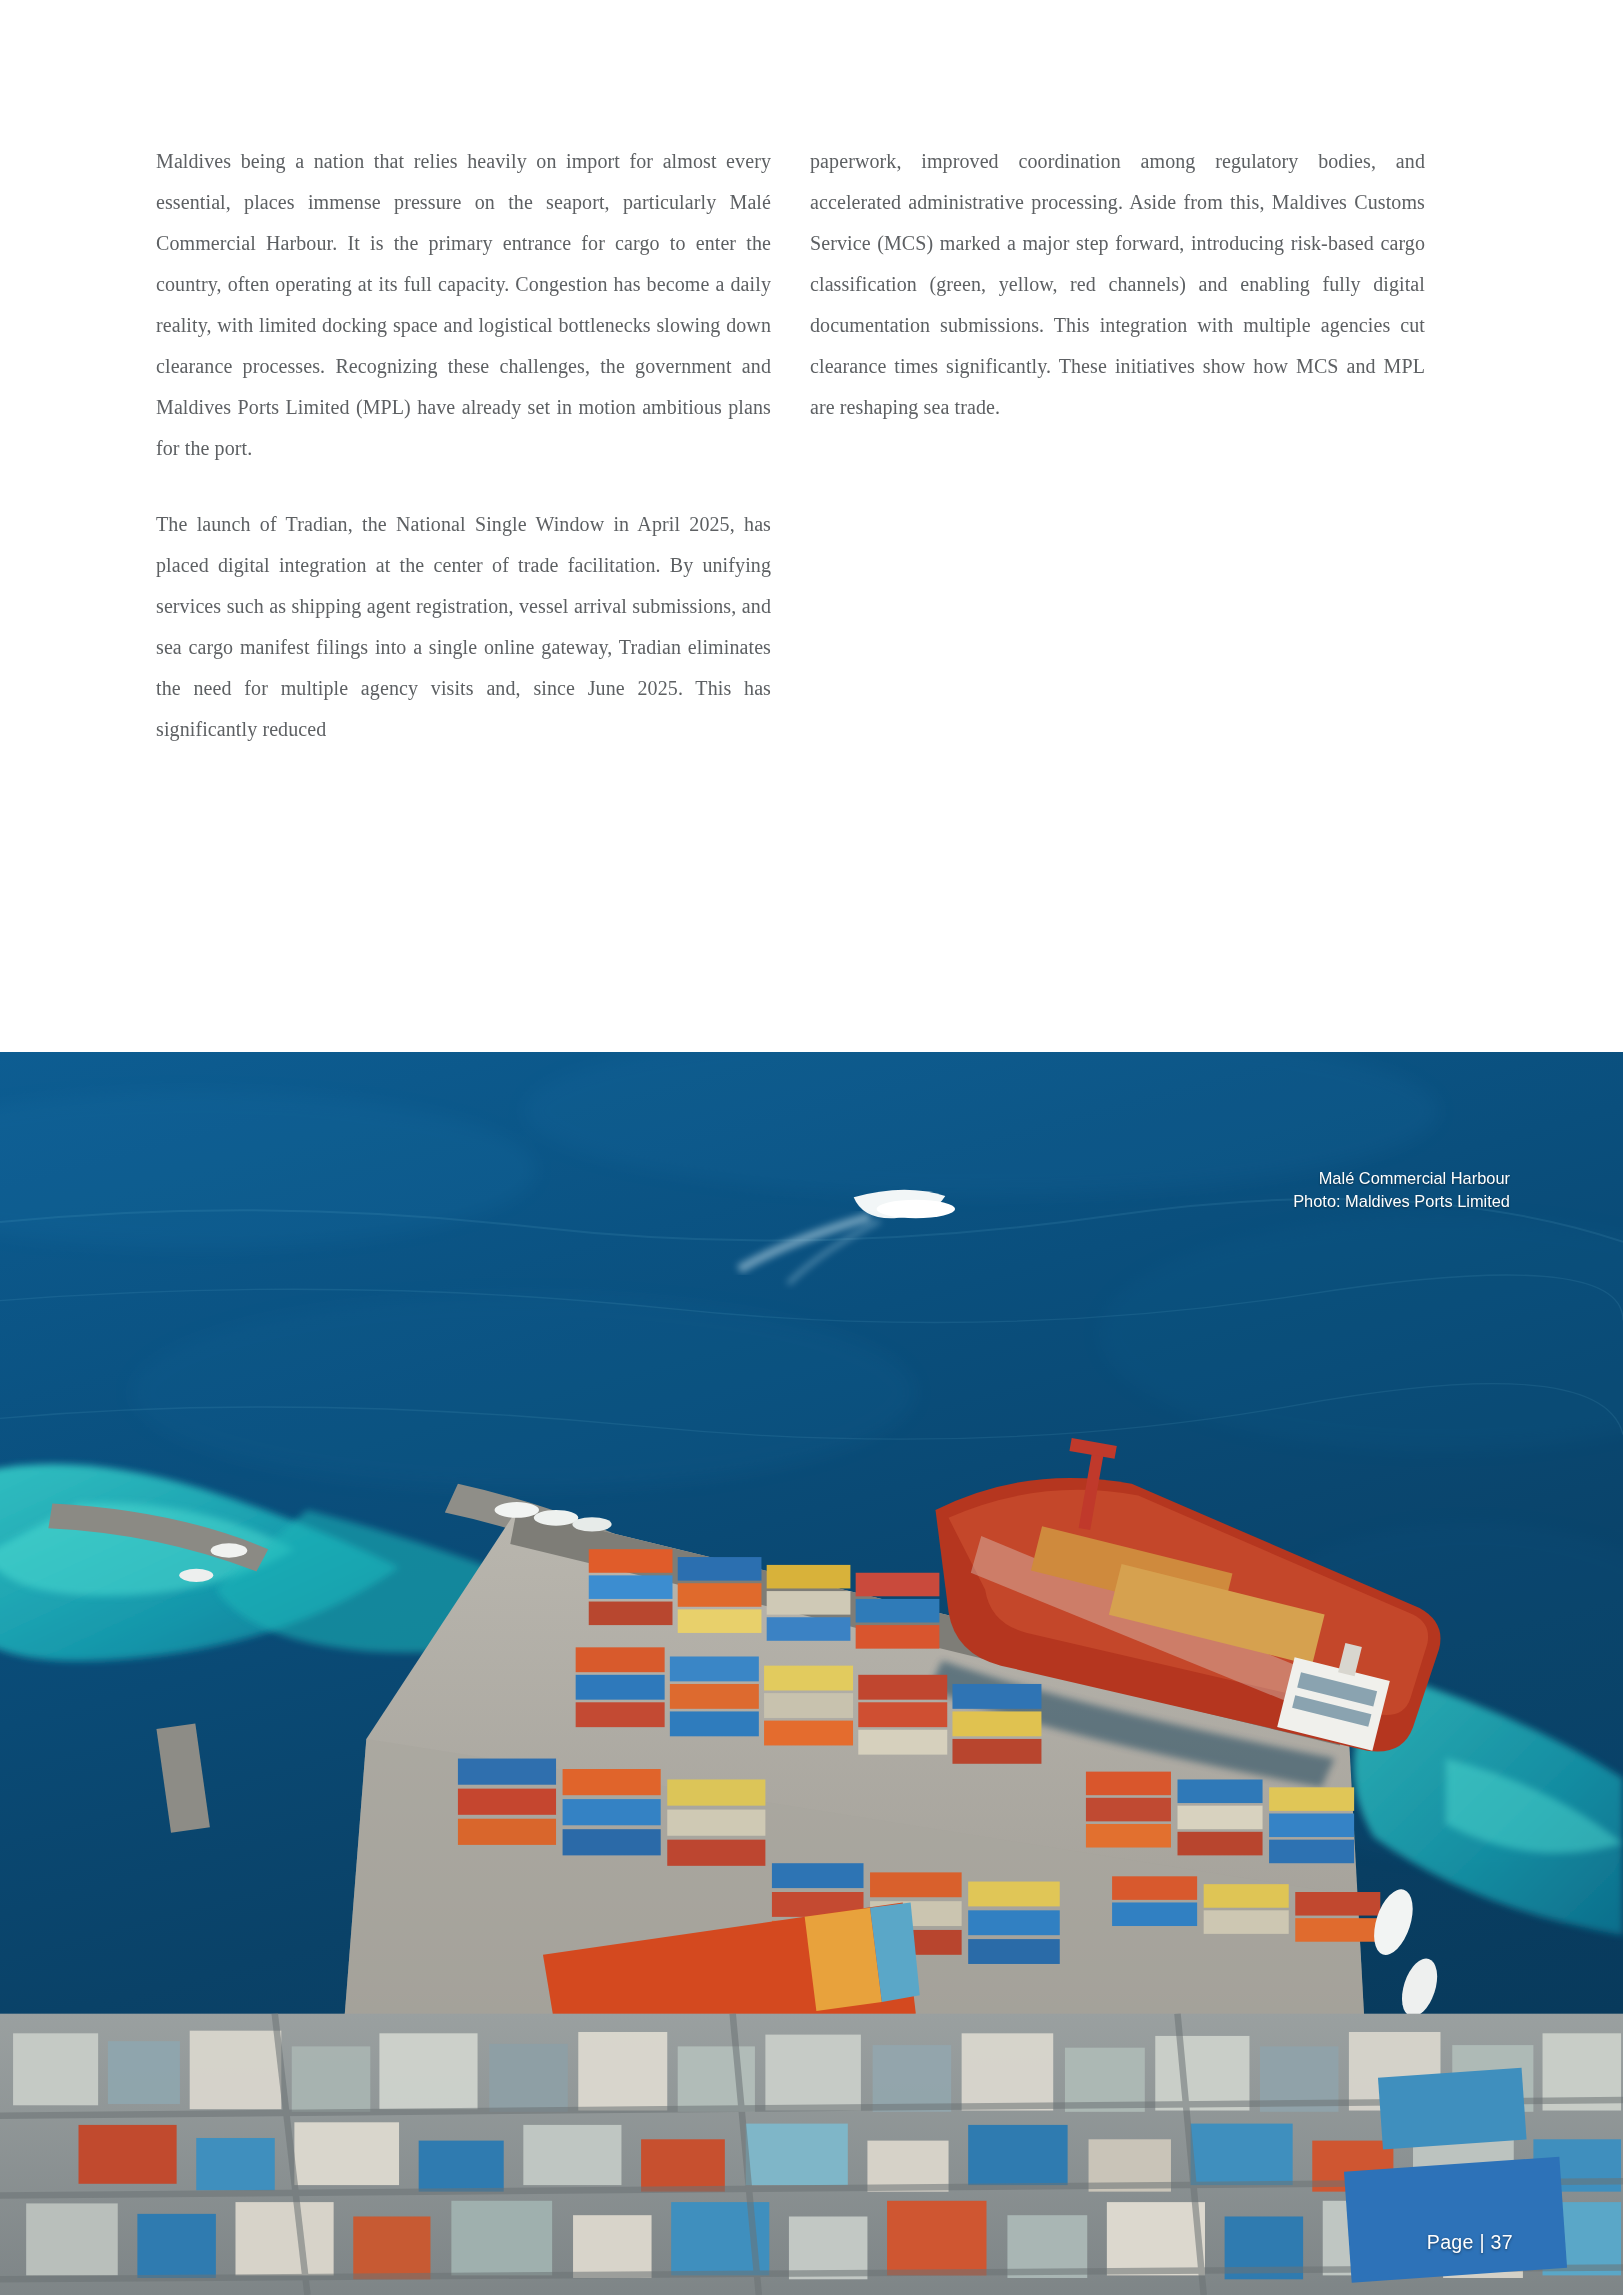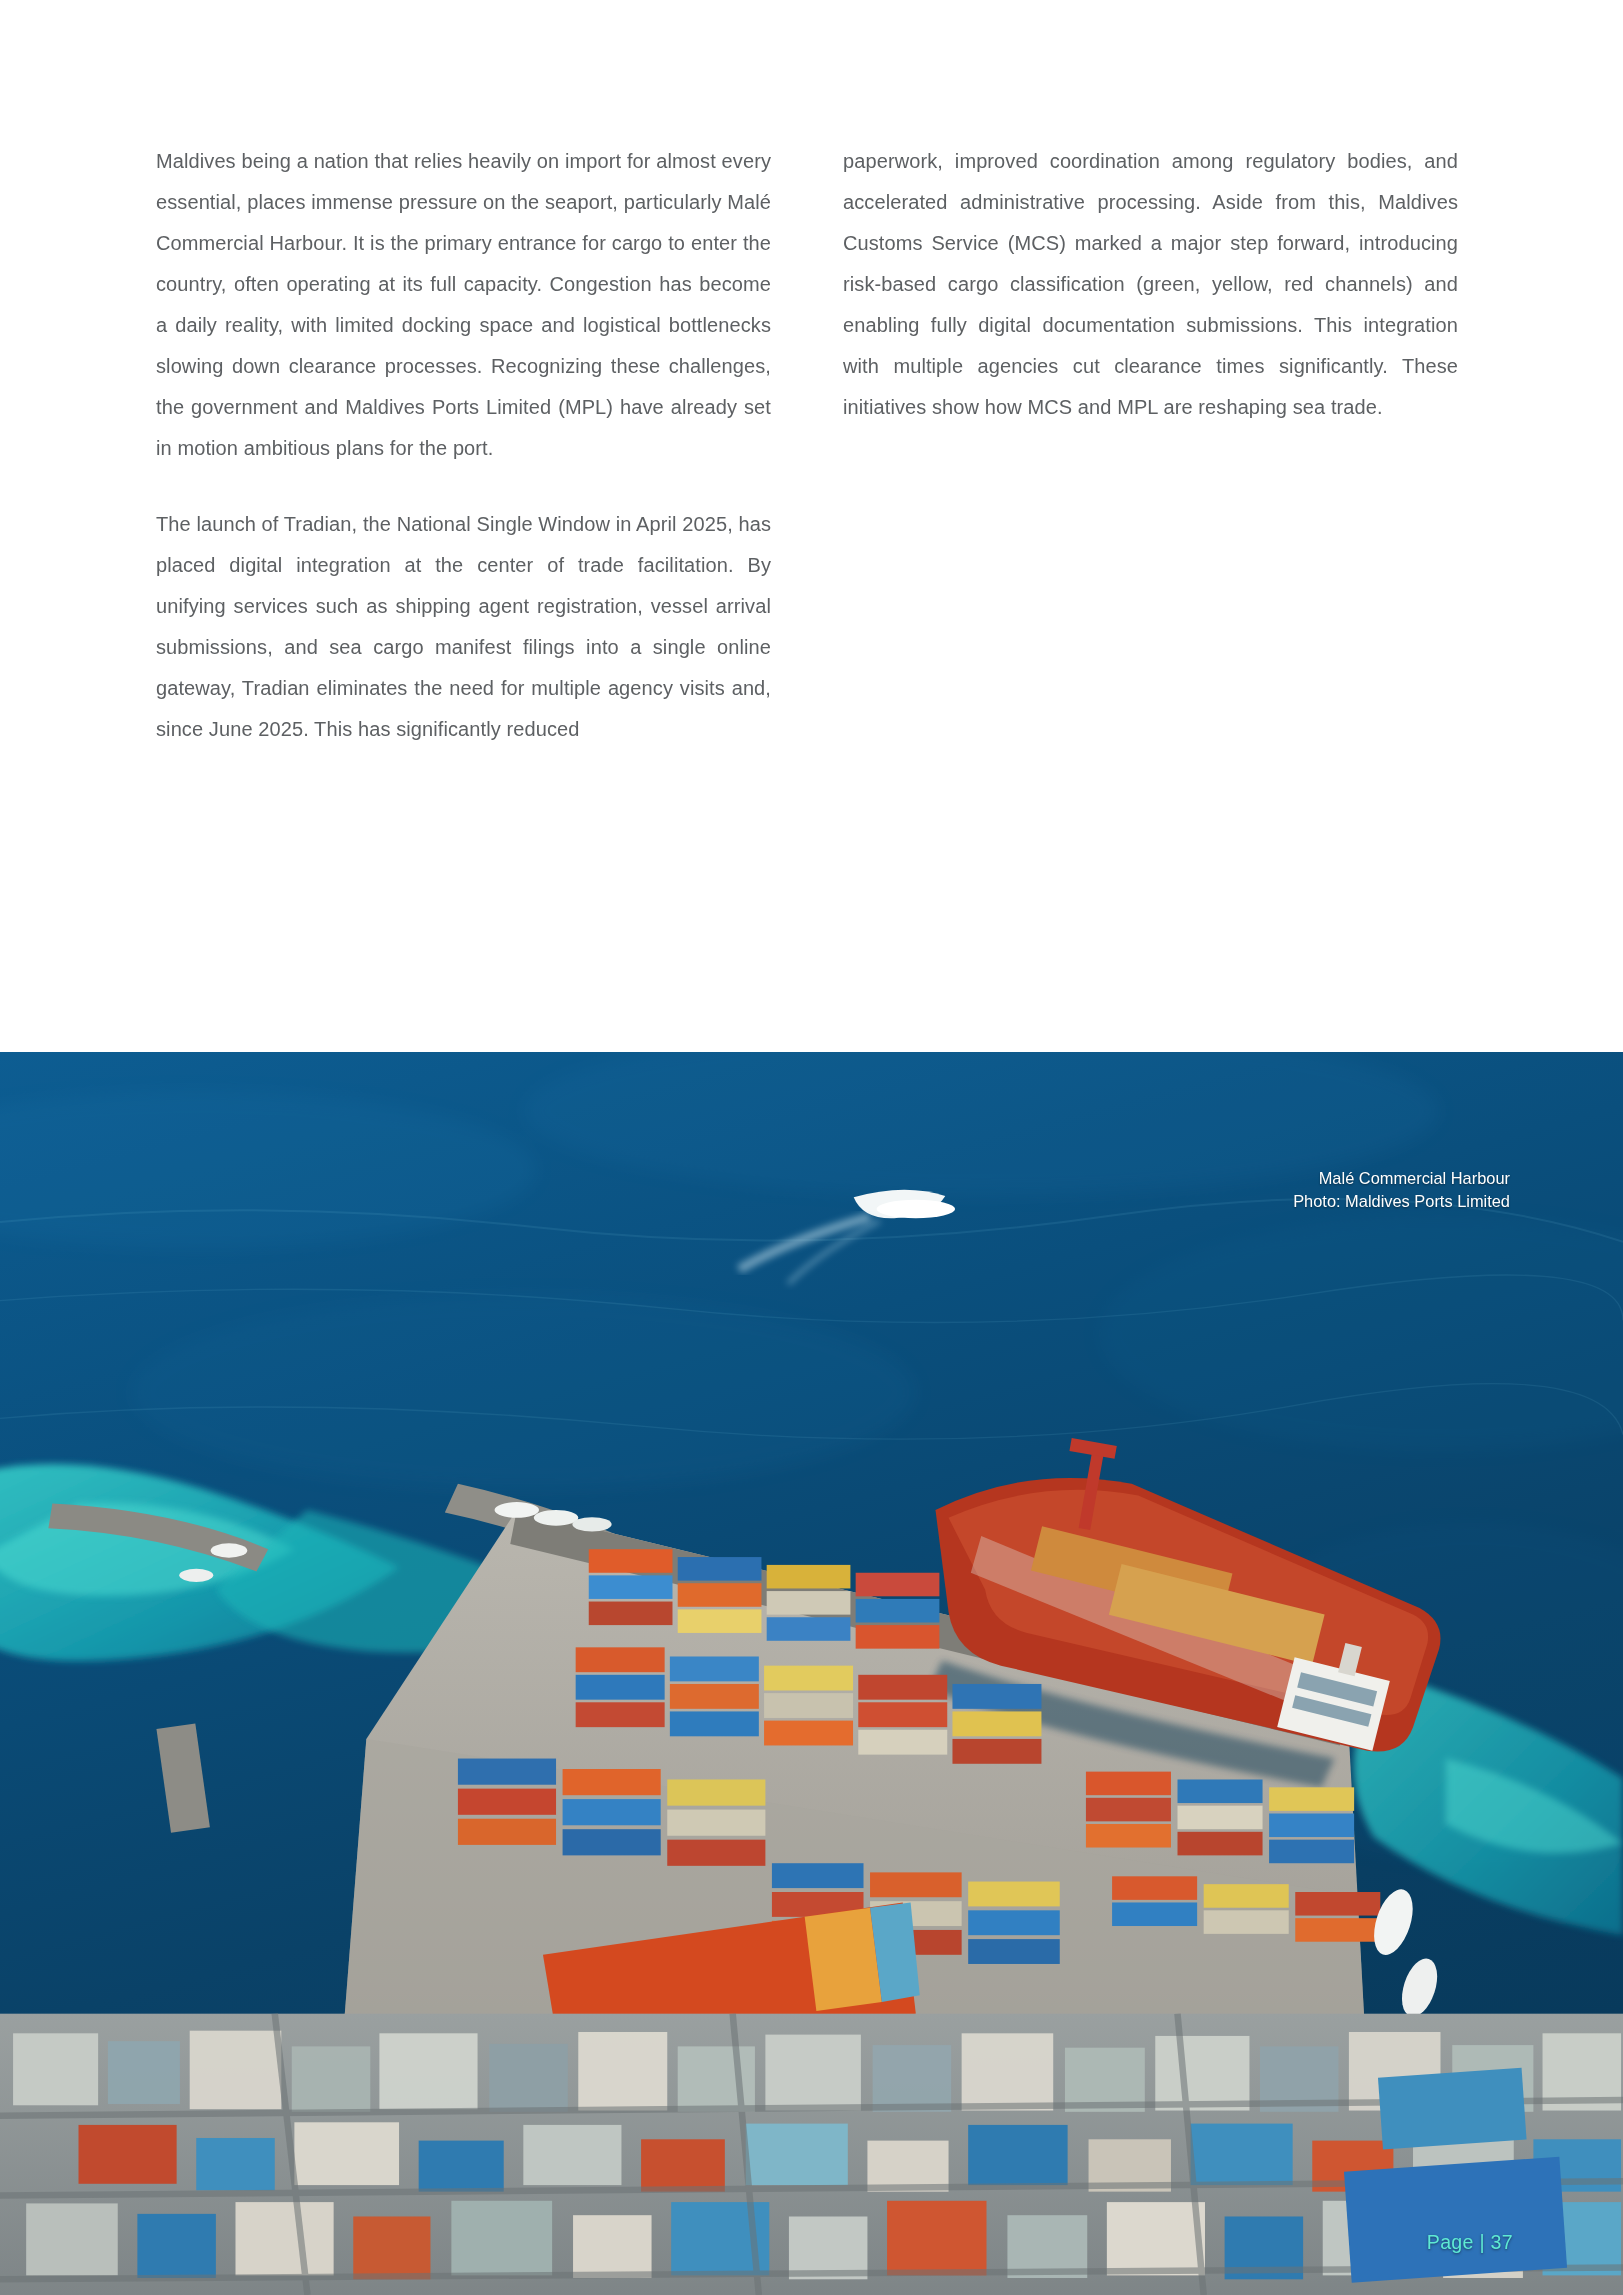--- a/index.html
+++ b/index.html
@@ -22,21 +22,22 @@
     background: #ffffff;
   }
 
   
   .text-area {
     position: absolute;
     left: 156px;
     top: 141px;
     width: 1312px;
     display: flex;
-    gap: 72px;
+    gap: 39px;
+    font-family: Liberation Serif, serif;
   }
   .column {
     width: 615px;
   }
   .para {
     margin: 0 0 35px 0;
     font-size: 20px;
     line-height: 41px;
     color: #5d6063;
     text-align: justify;
@@ -72,21 +73,21 @@
     font-size: 16.4px;
     line-height: 23px;
     text-shadow: 0 0.7px 2px rgba(0,0,0,0.45);
     z-index: 5;
   }
 
   .page-number {
     position: absolute;
     right: 110px;
     bottom: 41px;
-    color: #5eead4;
+    color: #ffffff;
     font-size: 19.6px;
     letter-spacing: 0.3px;
     text-shadow: 0 0.7px 2.6px rgba(0,0,0,0.5);
     z-index: 5;
   }
 </style>
 </head>
 <body>
 
 <div class="page">

